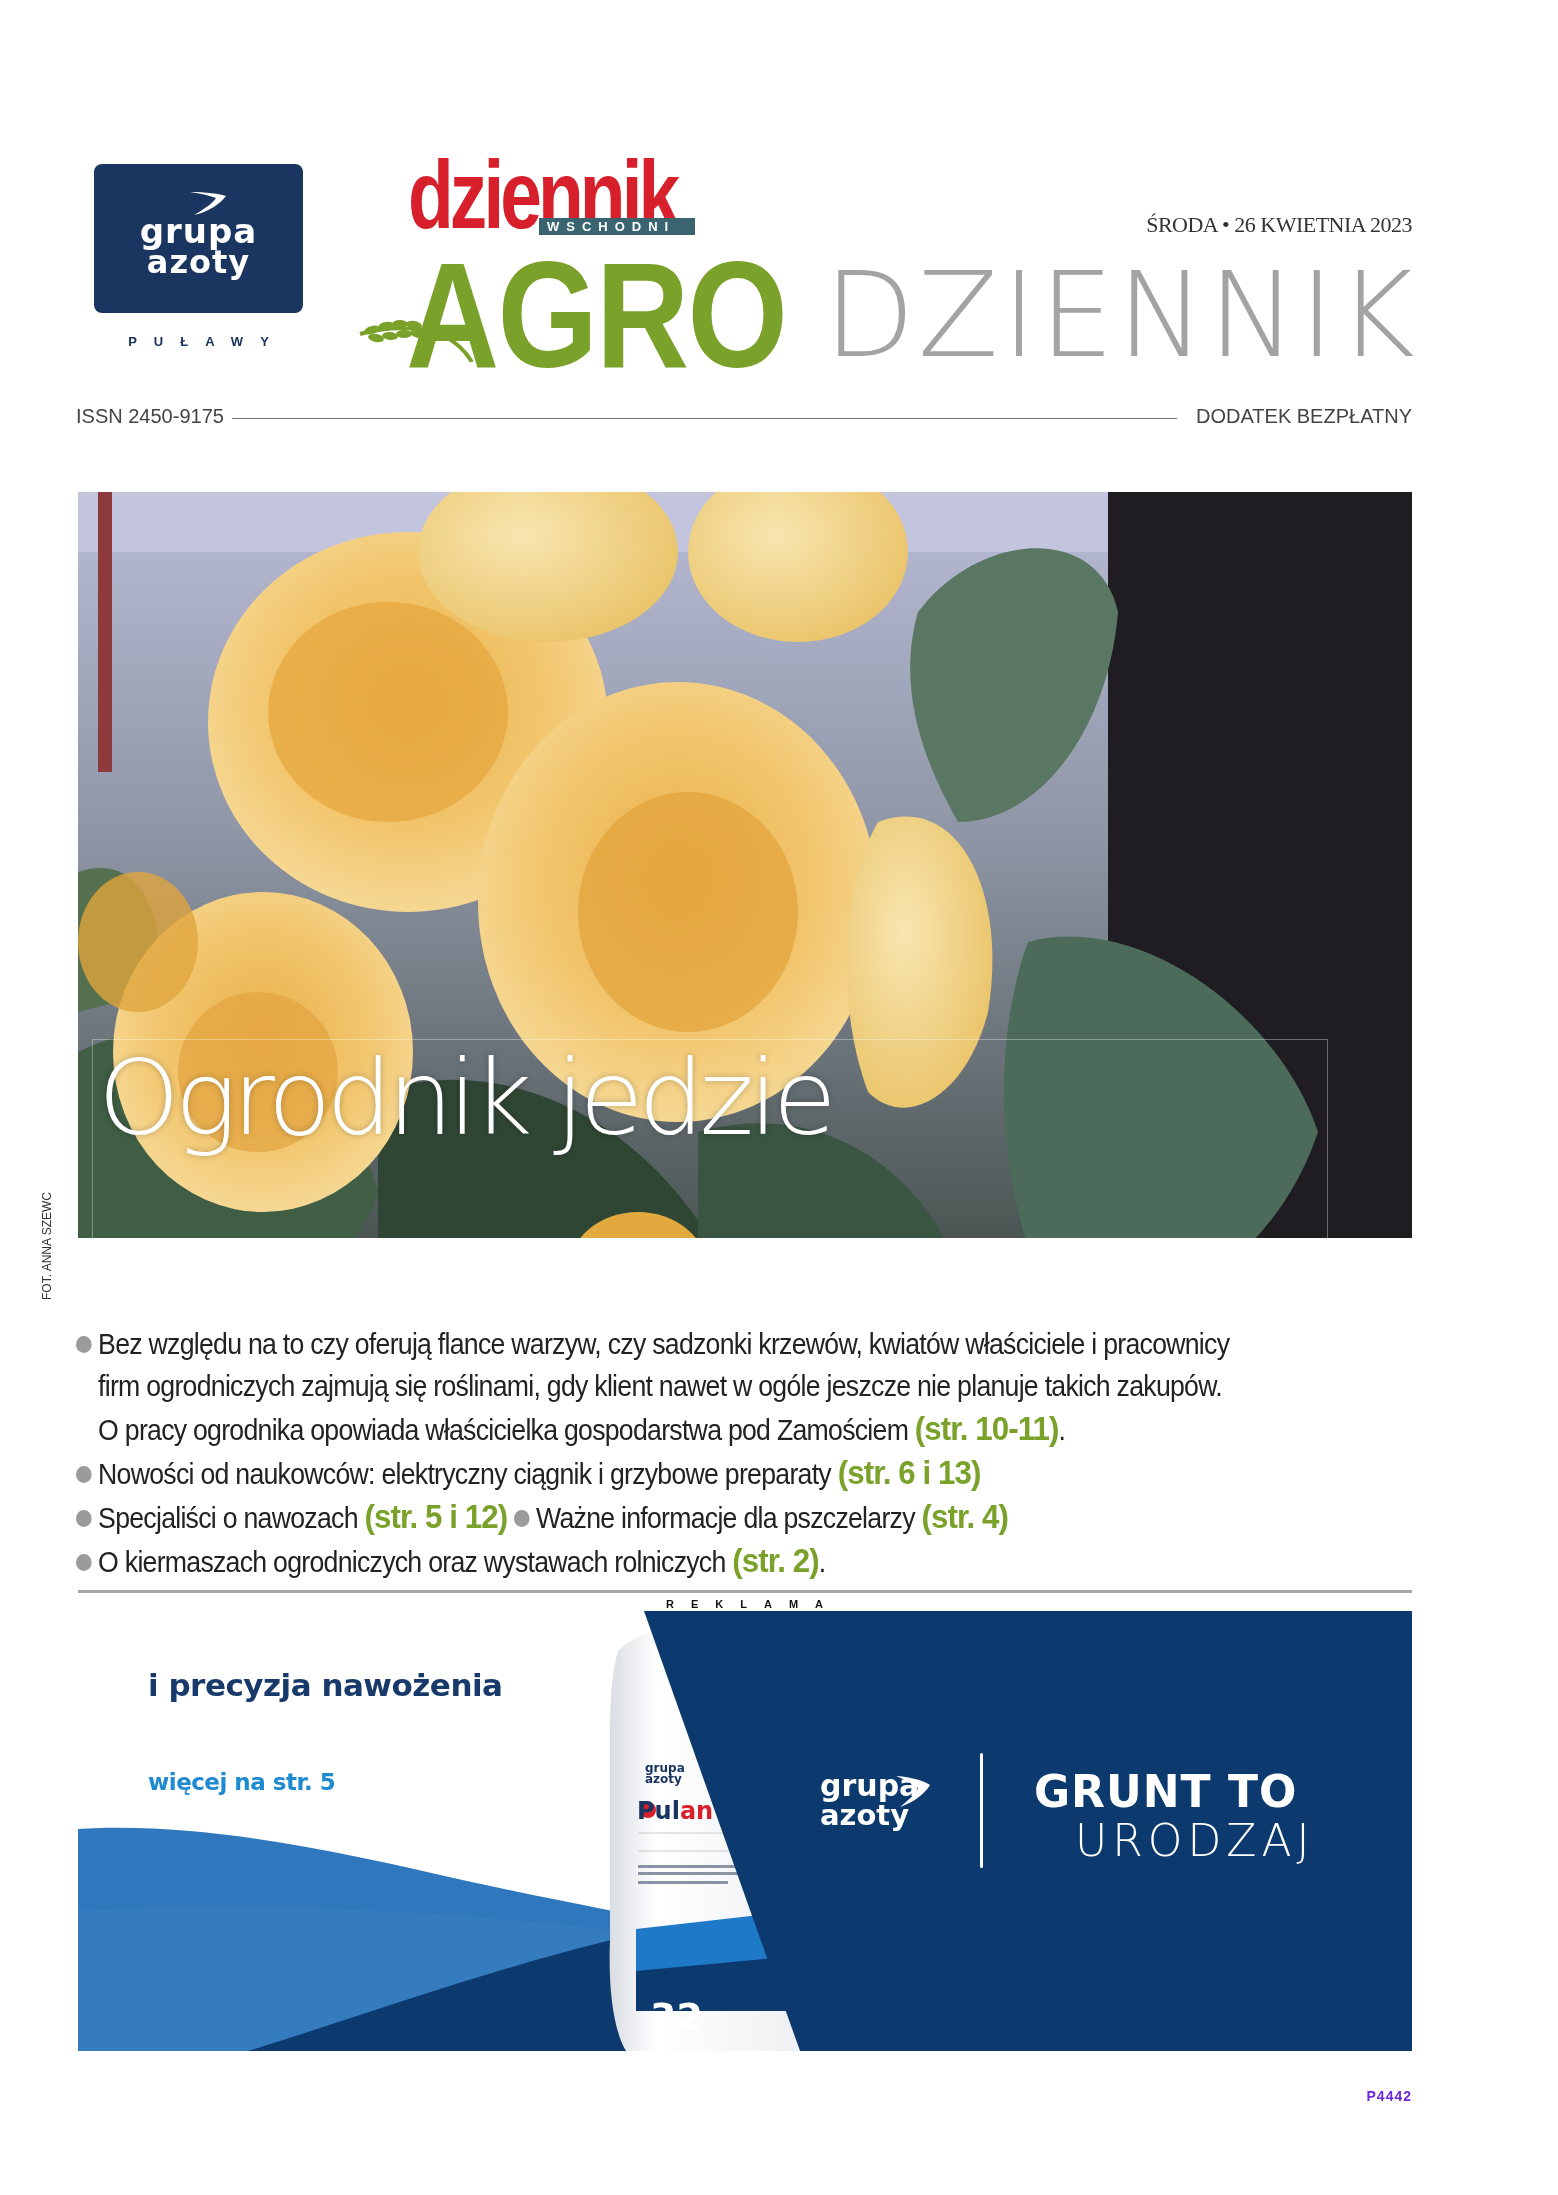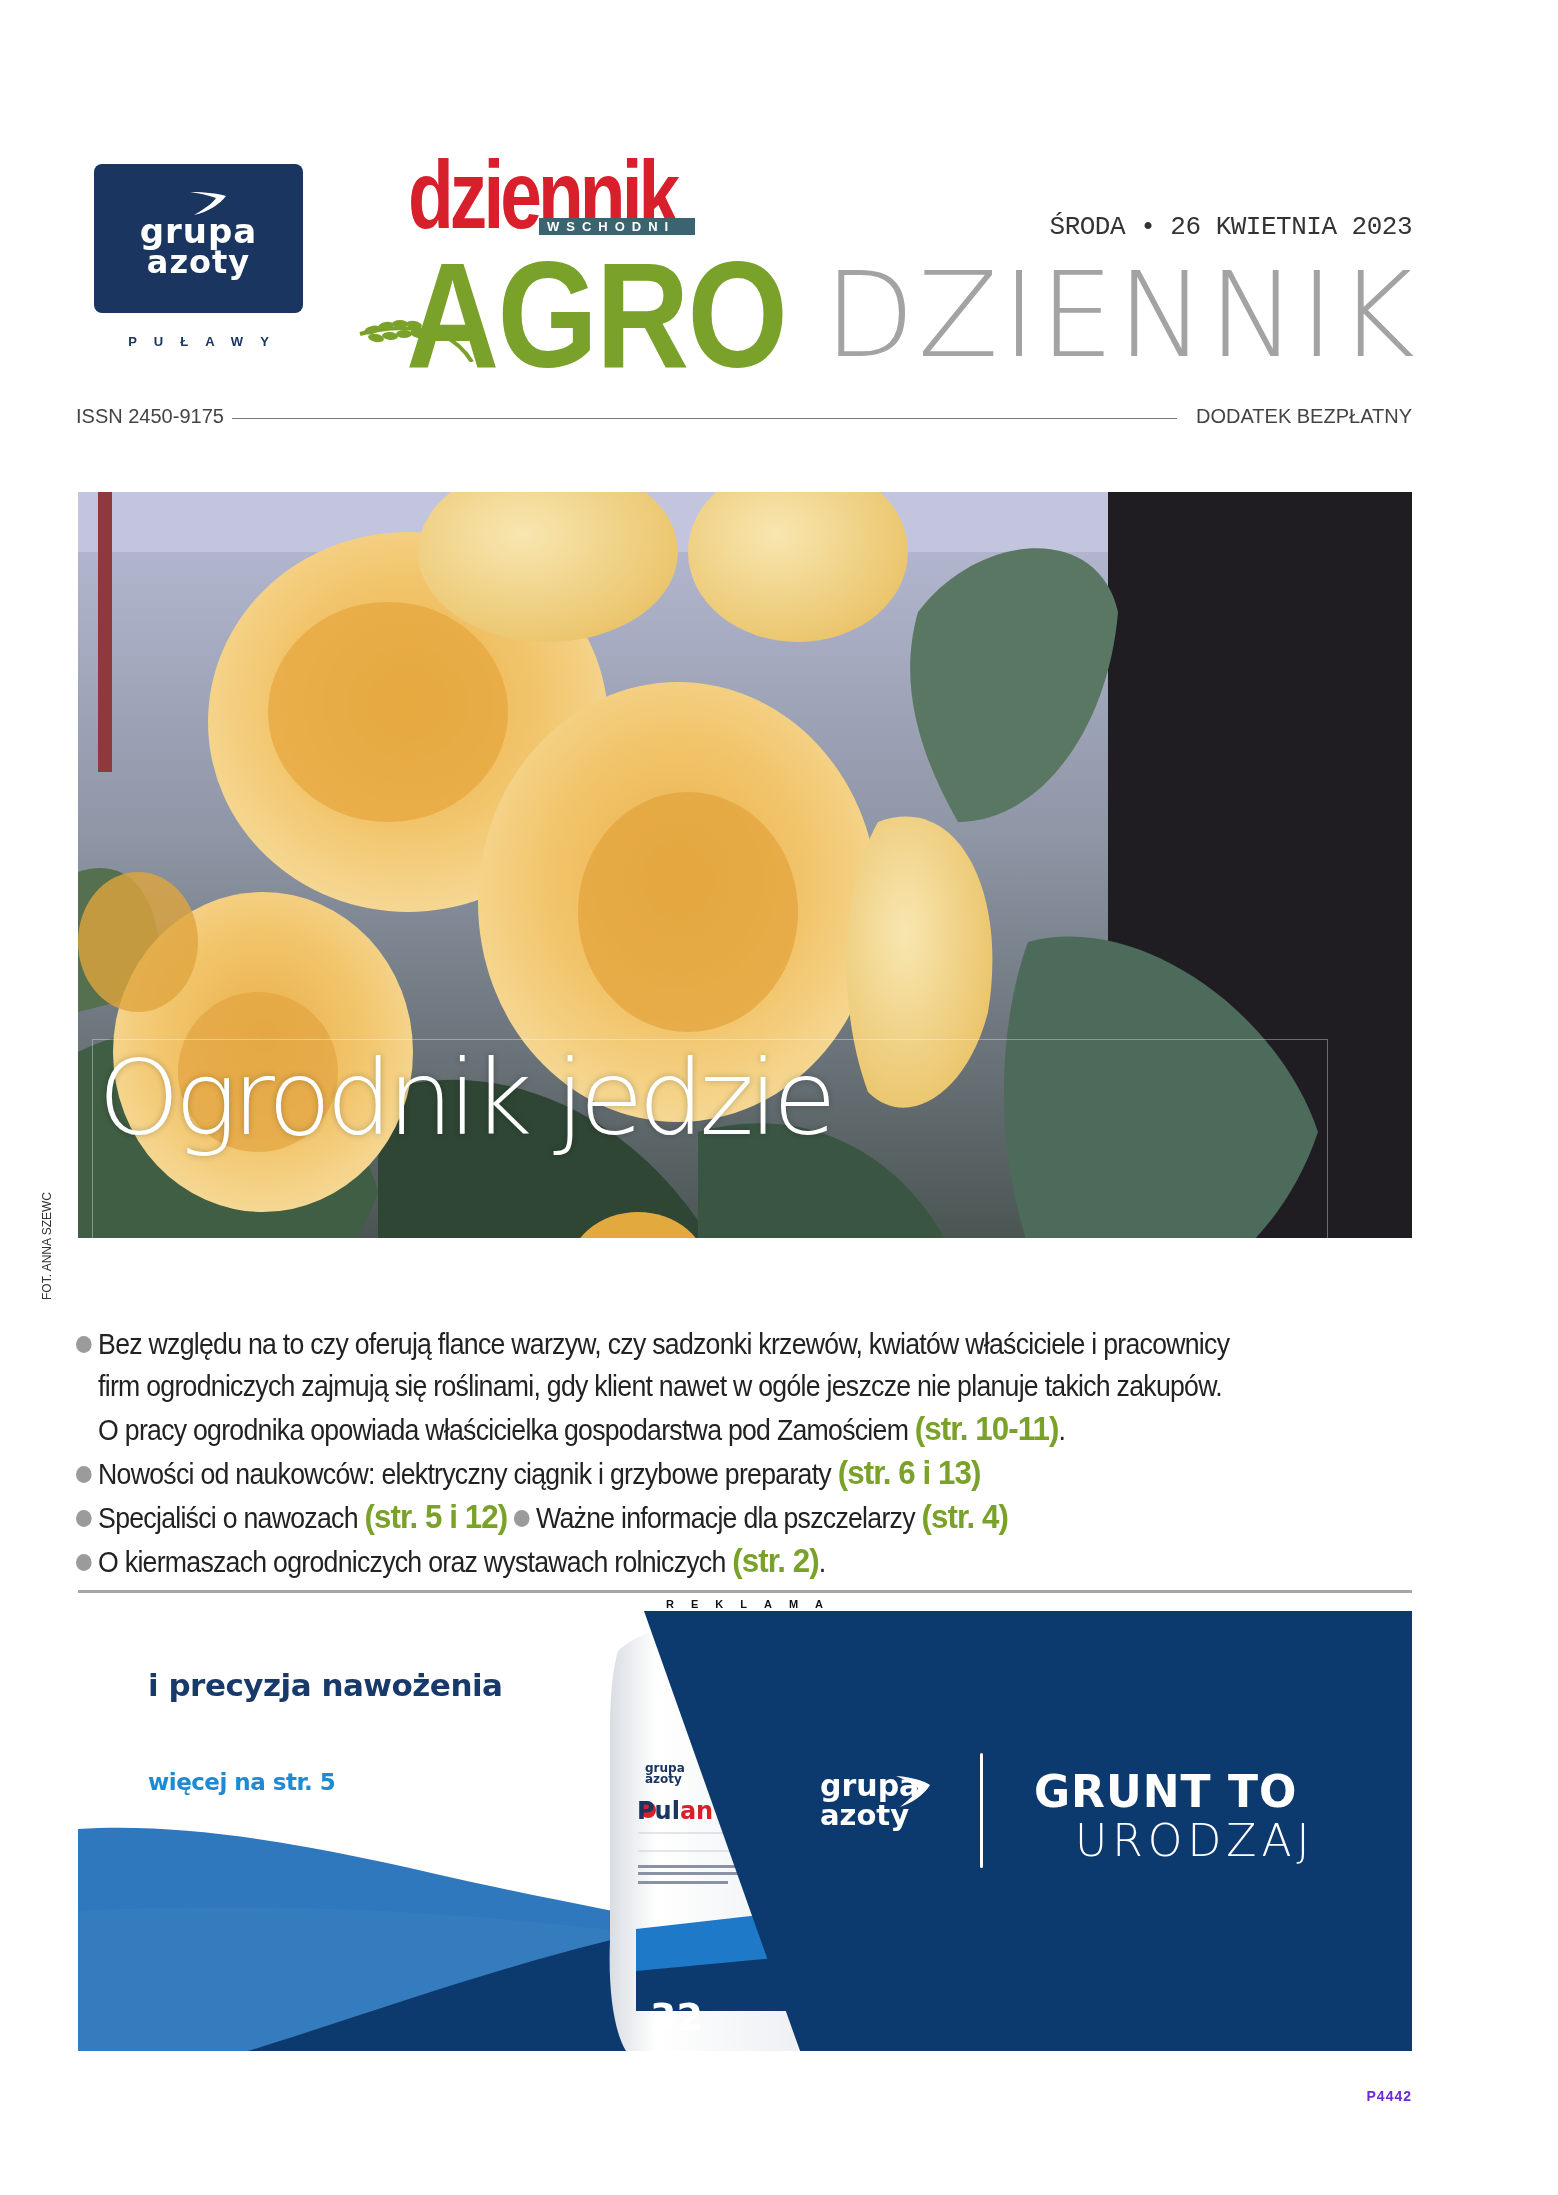--- a/index.html
+++ b/index.html
@@ -16,21 +16,21 @@
 
   #dz-logo { left: 408px; top: 150px; height: 90px; }
   #dz-word { font-family: "Liberation Sans", sans-serif; font-weight: bold; color: #d7202b; font-size: 96px; line-height: 90px; letter-spacing: -5px; transform: scaleX(0.78); transform-origin: left top; display: inline-block; }
   #dz-badge { left: 539px; top: 218px; background: #3a6470; color: #fff; font-size: 13px; font-weight: bold; letter-spacing: 7px; padding: 1px 20px 1px 8px; line-height: 15px; }
 
   #agro-title { left: 406px; top: 250px; white-space: nowrap; }
   #agro-title .agro { font-family: "Liberation Sans", sans-serif; font-weight: bold; color: #7aa22a; font-size: 150px; line-height: 130px; letter-spacing: -2px; display: inline-block; transform: scaleX(0.86); transform-origin: left top; }
   #agro-title .dz { font-family: "DejaVu Sans", sans-serif; font-weight: 200; color: #a3a3a3; font-size: 118px; line-height: 130px; letter-spacing: 3px; position: absolute; left: 418px; top: 0; -webkit-text-stroke: 0; }
   #wheat { left: 358px; top: 312px; width: 118px; height: 50px; }
 
-  #date { right: 146px; top: 212px; font-size: 26px; color: #333; font-family: Liberation Mono, monospace; letter-spacing: -0.5px; }
+  #date { right: 146px; top: 212px; font-size: 22px; color: #333; font-family: Liberation Serif, serif; letter-spacing: -0.5px; }
 
   #issn { left: 76px; top: 405px; font-size: 20px; color: #444; }
   #rule-top { left: 232px; top: 418px; width: 945px; height: 1px; background: #777; }
   #dodatek { right: 146px; top: 405px; font-size: 20px; color: #444; }
 
   
   #photo { left: 78px; top: 492px; width: 1334px; height: 746px; overflow: hidden; background: #2c3540; }
   #photo svg { display: block; }
   #headline-box { left: 14px; top: 547px; width: 1236px; height: 289px; border: 1px solid rgba(255,255,255,0.35); box-sizing: border-box; }
   #headline { left: 20px; top: 547px; color: #fff; font-family: "DejaVu Sans", sans-serif; font-weight: 200; font-size: 104px; line-height: 118px; letter-spacing: -5px; white-space: nowrap; text-shadow: 0 0 6px rgba(0,0,0,0.25); }

